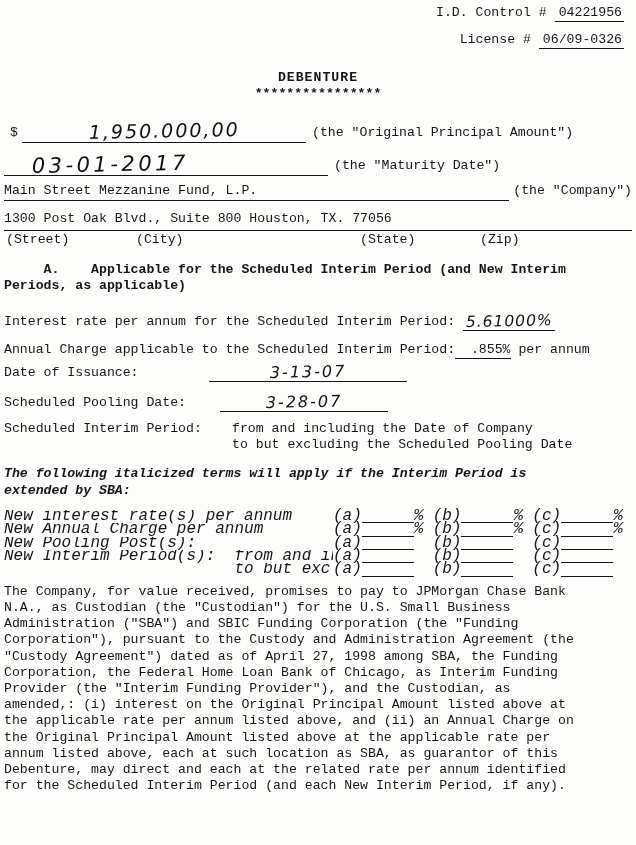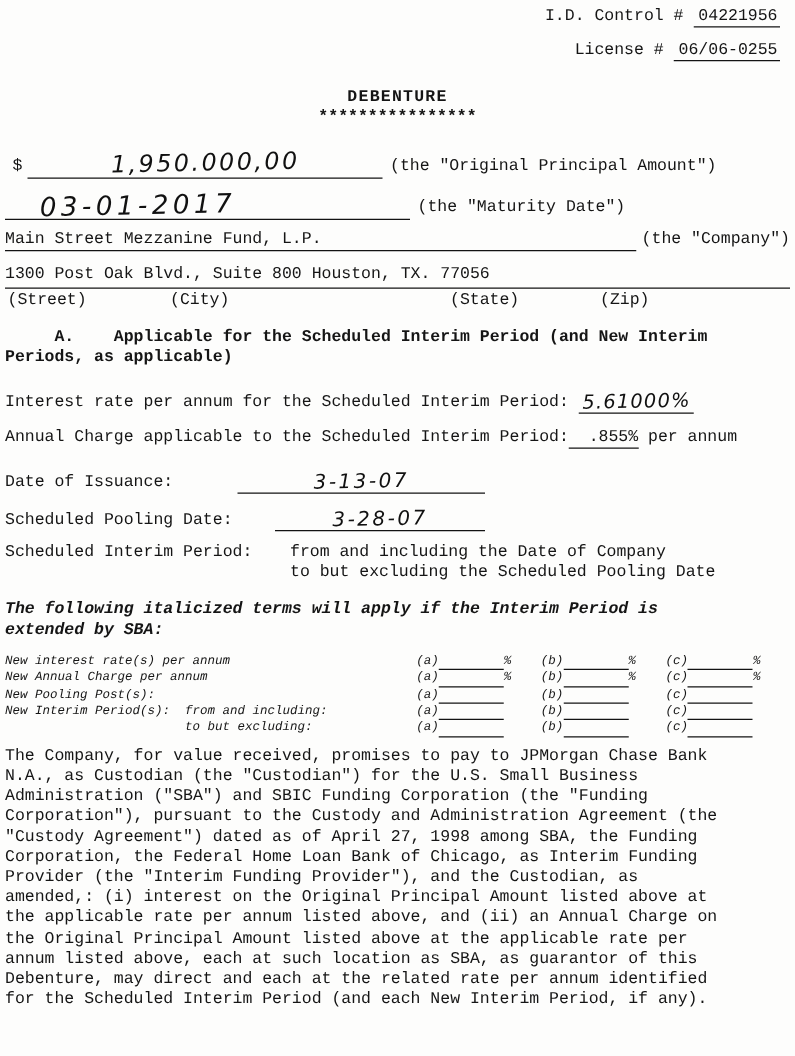--- a/index.html
+++ b/index.html
@@ -73,53 +73,53 @@
   .section-a{ margin-top:14px; font-weight:bold; }
 
   .term-row{ display:flex; align-items:flex-end; }
   .interest-row{ margin-top:15px; height:22px; }
   .interest-row .u-slot{ margin-left:8px; min-width:92px; height:22px; display:flex; align-items:flex-end; justify-content:center; }
   .interest-row .hand{ font-size:15.5px; letter-spacing:1px; }
 
   .annual-row{ margin-top:9px; height:19px; }
   .annual-row .val{ white-space:pre; border-bottom:1.6px solid #131313; }
 
-  .issuance-row{ margin-top:13px; height:23px; }
+  .issuance-row{ height:23px;gap:19px; }
   .issuance-row .lbl{ width:186px; }
   .pooling-row{ margin-top:7px; height:23px; }
   .pooling-row .lbl{ width:216px; }
   .date-slot{ height:23px; display:flex; align-items:flex-end; justify-content:center; }
   .issuance-row .date-slot{ width:198px; }
   .pooling-row .date-slot{ width:168px; }
   .date-slot .hand{ font-size:16px; letter-spacing:2px; }
 
   .interim-row{ margin-top:9px; display:flex; align-items:flex-start; }
   .interim-row .lbl{ width:228px; }
 
   .ext-note{ margin-top:13px; font-weight:bold; font-style:italic; }
 
-  .ext-table{ margin-top:11px; font-style:italic; font-size:10px; line-height:13.4px; }
+  .ext-table{ margin-top:11px; font-style:italic; font-size:16px; line-height:13.4px; }
   .ext-row{ display:flex; align-items:flex-end; height:13.4px; }
   .ext-label{ width:330px; white-space:pre; overflow:hidden; }
   .ext-cell{ width:100px; display:flex; align-items:flex-end; }
   .ext-cell .blank{ display:inline-block; width:52px; height:11px; border-bottom:1.6px solid #131313; }
   .ext-cell .pct{ font-style:italic; }
 
   .body-par{ margin-top:7px; }
 
   .footer{ position:absolute; left:0; top:822px; width:100%; text-align:center;margin-top:31px; }
 </style>
 </head>
 <body>
 
 <div class="page">
 
   <div class="hdr">
     <div class="hdr-line"><span>I.D. Control #</span><span> </span><span class="u">04221956</span></div>
-    <div class="hdr-line"><span>License #</span><span> </span><span class="u">06/06-0255</span></div>
+    <div class="hdr-line"><span>License #</span><span> </span><span class="u">06/09-0326</span></div>
   </div>
 
   <div class="title-wrap">
     <div class="title">DEBENTURE</div>
     <div class="stars b">****************</div>
   </div>
 
   <div class="frow principal-row">
     <span class="dollar cap">$</span>
     <span class="u-slot">

